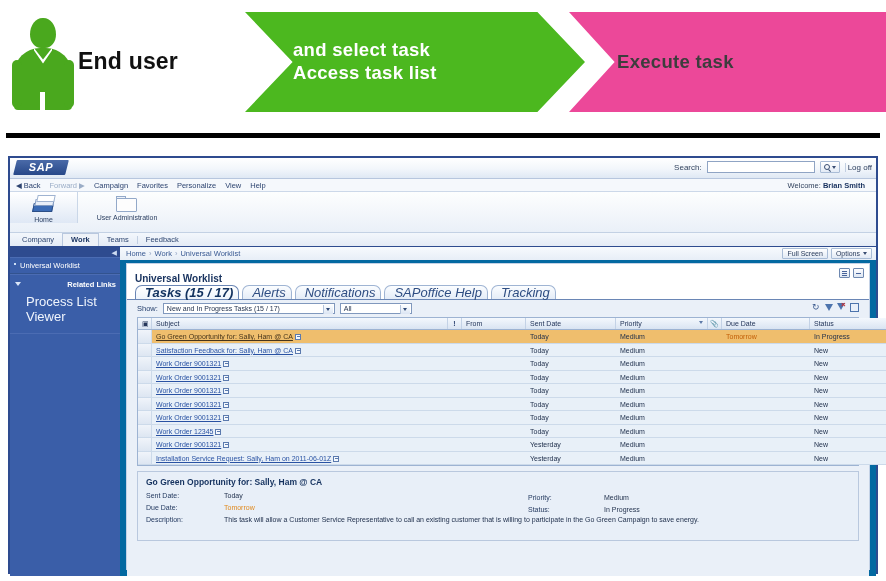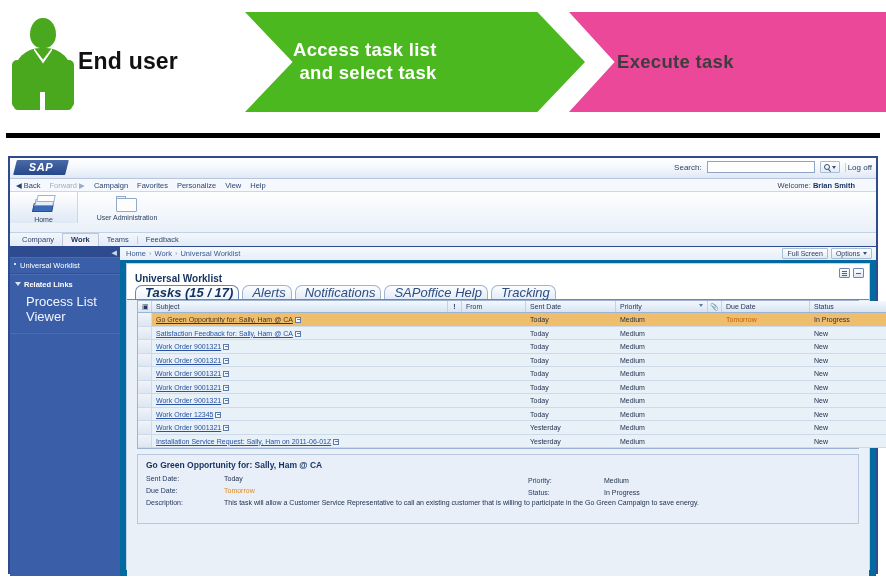--- a/index.html
+++ b/index.html
@@ -6,21 +6,21 @@
   html, body {
     margin: 0; padding: 0;
     width: 886px; height: 581px;
     background: #ffffff;
     font-family: "Liberation Sans", sans-serif;
     overflow: hidden;
   }
   #page { position: relative; width: 886px; height: 581px; background:#fff; }
 
   
-  .banner { position: relative; height: 128px; background: #fff; text-align: right; }
+  .banner { position: relative; height: 128px; background: #fff; }
   .person { position: absolute; left: 12px; top: 18px; width: 62px; height: 92px; }
   .p-head {
     position:absolute; left:18px; top:0; width:26px; height:30px;
     background:#4aa81e; border-radius: 48% 48% 42% 42% / 55% 55% 45% 45%;
   }
   .p-body {
     position:absolute; left:2px; top:30px; width:58px; height:62px;
     background:#4aa81e;
     border-radius: 26px 26px 4px 4px;
   }
@@ -104,21 +104,21 @@
   .tri-dn { width:0;height:0;border-left:2.5px solid transparent;border-right:2.5px solid transparent;border-top:3px solid #3a4e73; }
   .logoff { font-size:8px; color:#2a3c5c; padding-left:2px; border-left:1px solid #c2cfe2; }
 
   
   .navstrip {
     position:relative; height:13px; background:#f5f8fc; border-bottom:1px solid #ccd8e9;
     display:flex; align-items:center; padding-left:6px; gap:9px;
   }
   .navstrip .nv { font-size:7.5px; color:#2d4470; }
   .navstrip .nv.dim { color:#9badc7; }
-  .welcome { position:absolute; right:21px; top:2px; font-size:7.5px; color:#33445f; }
+  .welcome { position:absolute; right:11px; top:2px; font-size:7.5px; color:#33445f; }
   .welcome b { color:#16305e; }
 
   
   .rolerow {
     position:relative; height:41px;
     background: linear-gradient(to bottom,#fdfefe 0%,#eaf0f8 100%);
     border-bottom:1px solid #c3d1e4; display:flex; align-items:flex-start;
   }
   .roleitem { width:68px; text-align:center; padding-top:3px; position:relative; }
   .roleitem.sel { background: linear-gradient(to bottom,#ffffff,#dfe8f5); border-right:1px solid #cad7e8; }
@@ -152,20 +152,21 @@
   }
   .sb-arrow { font-size:7px; color:#cddcf2; line-height:7px; }
   .sb-item {
     font-size:7.5px; color:#ffffff; padding:3px 4px 3px 10px; position:relative;
     border-top:1px solid #4b6cb3; border-bottom:1px solid #32538f;
   }
   .sb-item .dot { position:absolute; left:4px; top:5px; width:2px; height:2px; background:#cfe0f7; }
   .sb-group {
     font-size:7.5px; font-weight:bold; color:#ffffff; padding:5px 4px 3px 14px; position:relative;
     border-top:1px solid #4b6cb3;
+    text-align:right;
   }
   .sb-group .tw { position:absolute; left:5px; top:7px; width:0;height:0;
     border-left:3px solid transparent;border-right:3px solid transparent;border-top:4px solid #dbe7f8; }
   .sb-sub { font-size:13px; color:#f0f5fd; padding:2px 4px 3px 16px; }
   .sb-rule { height:1px; background:#4b6cb3; margin-top:6px; }
 
   .content { flex:1; background:#0369a1; position:relative; }
 
   .crumbrow { height:13px; position:relative; padding-left:6px; display:flex; align-items:center;
               background: linear-gradient(to bottom,#f7fafd,#e7eef7); }
@@ -279,22 +280,22 @@
       <div class="p-armL"></div>
       <div class="p-armR"></div>
       <div class="p-collar"></div>
       <div class="p-legsplit"></div>
     </div>
 
     <div class="enduser-label">End user</div>
 
     <div class="chev chev1">
       <div class="txt">
+        <div>and select task</div>
         <div>Access task list</div>
-        <div>and select task</div>
       </div>
     </div>
 
     <div class="chev chev2">
       <div class="txt">Execute task</div>
     </div>
 
     <div class="black-rule"></div>
   </div>
 
@@ -400,20 +401,41 @@
           <div class="tabstrip">
             <div class="tab sel">Tasks  (15 / 17)</div>
             <div class="tab">Alerts</div>
             <div class="tab">Notifications</div>
             <div class="tab">SAPoffice Help</div>
             <div class="tab">Tracking</div>
           </div>
 
           <div class="tabbody">
 
+            <div class="showrow">
+              <span class="showlbl">Show:</span>
+              <span class="selctl sel-a">
+                <span>New and In Progress Tasks  (15 / 17)</span>
+                <span class="arrow">
+                    <i></i>
+                  </span>
+              </span>
+              <span class="selctl sel-b">
+                <span>All</span>
+                <span class="arrow">
+                    <i></i>
+                  </span>
+              </span>
+              <span class="show-tools">
+                <span class="ti ti-refresh">↻</span>
+                <span class="ti ti-filter"></span>
+                <span class="ti ti-filteroff"></span>
+                <span class="ti ti-cfg"></span>
+              </span>
+            </div>
 
             <div class="tbl">
               <div style="display:flex;">
                 <div style="flex:1;">
                   <div class="thead">
                     <div class="th c-chk">▣</div>
                     <div class="th c-sub">Subject</div>
                     <div class="th c-exc">!</div>
                     <div class="th c-from">From</div>
                     <div class="th c-sent">Sent Date</div>

